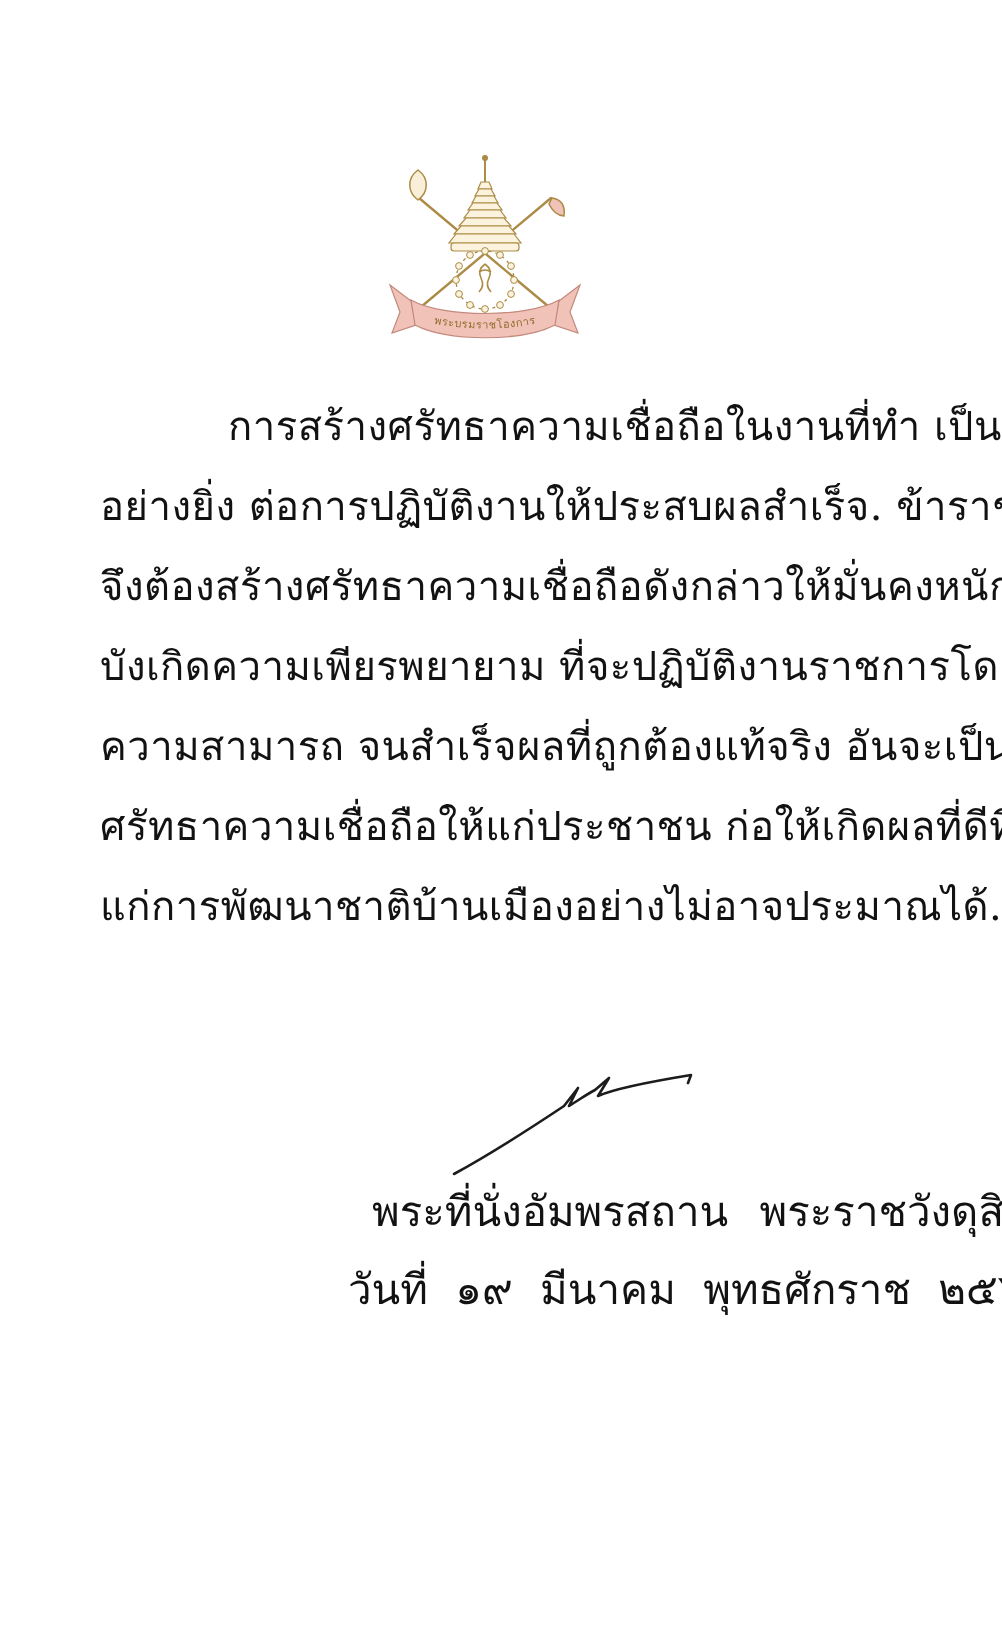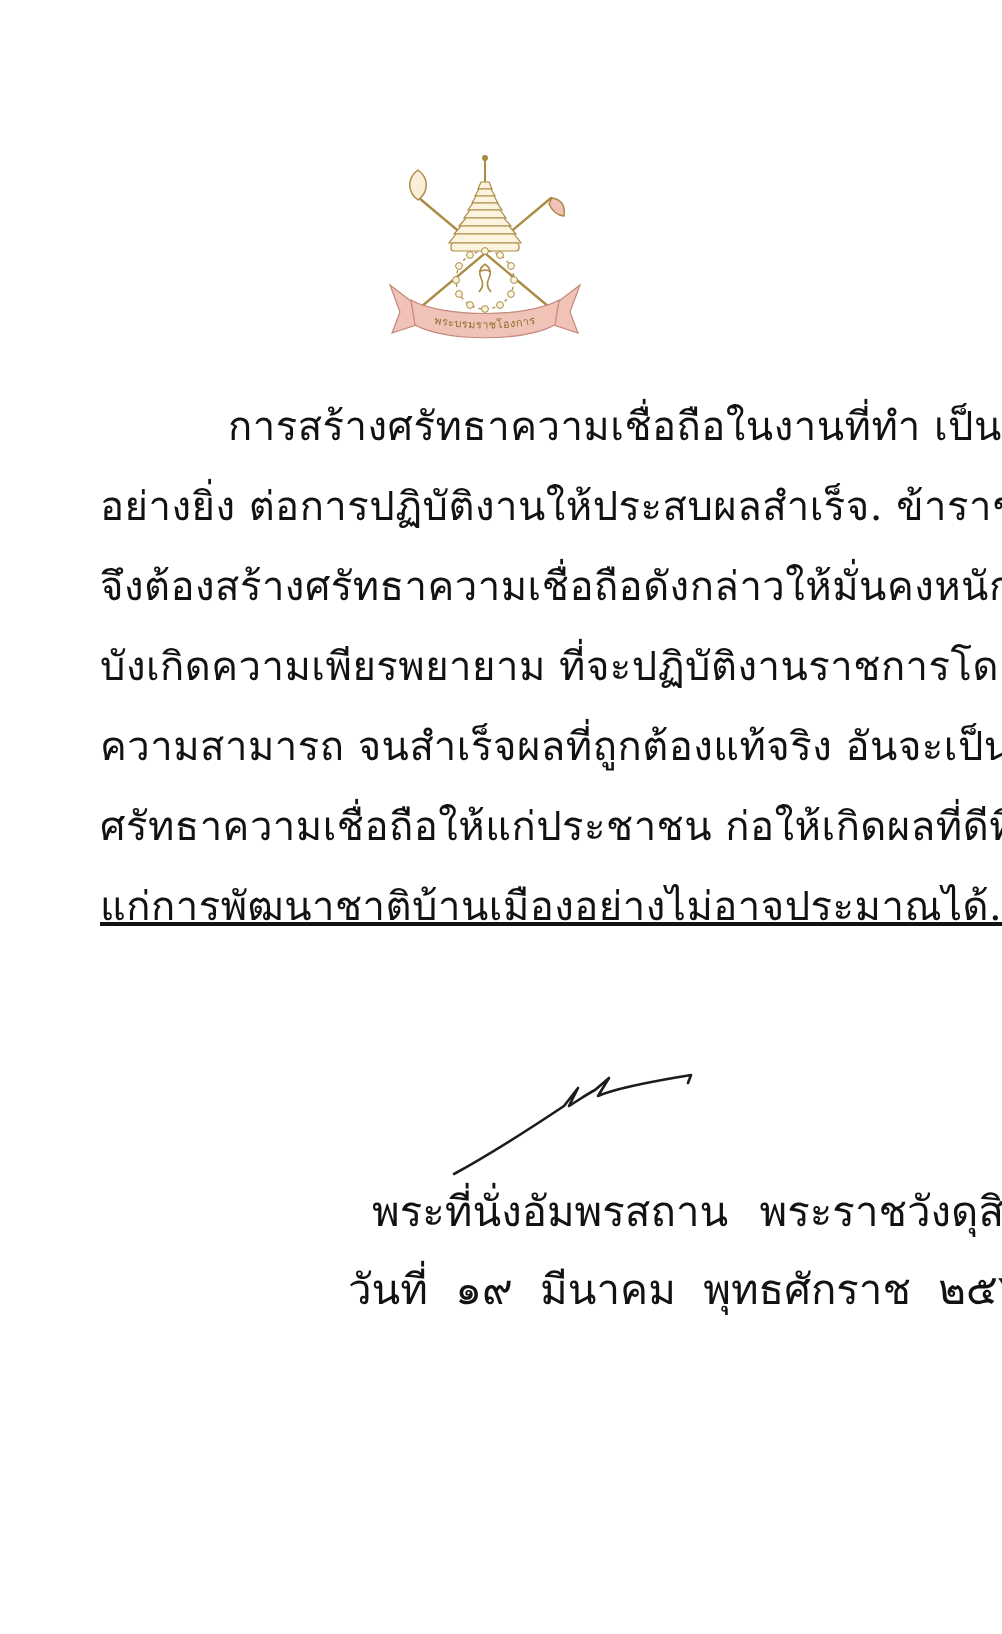--- a/index.html
+++ b/index.html
@@ -16,21 +16,21 @@
   
   .body-text{
     position:absolute;left:100px;top:386px;width:812px;
     font-size:40px;line-height:80px;letter-spacing:0.5px;
   }
   .line{
     height:80px;white-space:nowrap;
     text-align:justify;text-align-last:justify;
   }
   .line.indent{text-indent:128px;}
-  .line.plain{text-align:left;text-align-last:left;text-decoration:underline;}
+  .line.plain{text-align:left;text-align-last:left;}
 
   
   .signature{position:absolute;left:448px;top:1066px;width:256px;height:112px;}
 
   .place-line{
     position:absolute;left:372px;top:1178px;width:530px;
     font-size:42px;text-align:center;word-spacing:18px;white-space:nowrap;
   }
   .date-line{
     position:absolute;left:348px;top:1256px;width:530px;

